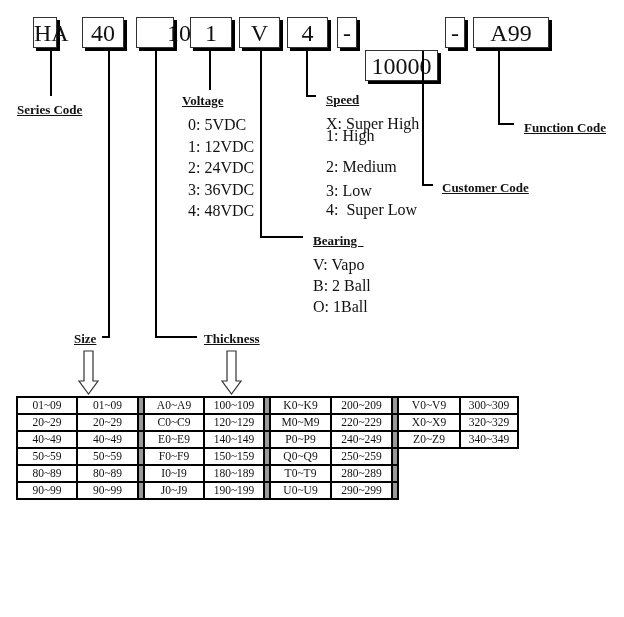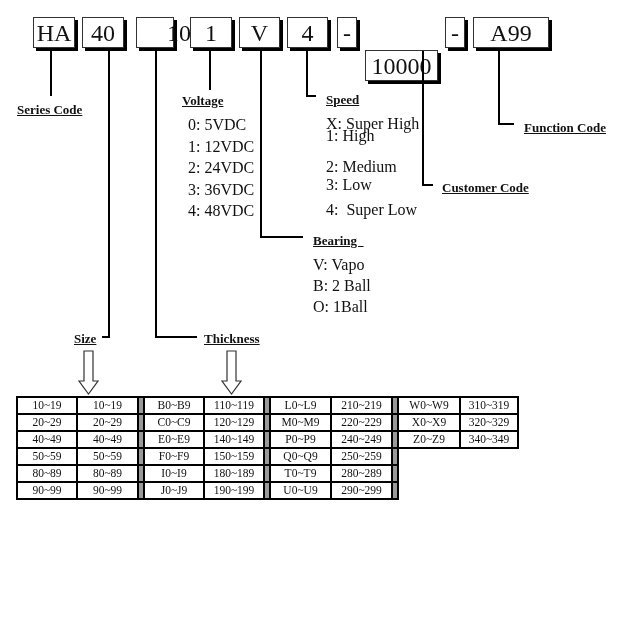--- a/index.html
+++ b/index.html
@@ -16,21 +16,21 @@
     .arrow { position: absolute; }
     table.tbl { position: absolute; border-collapse: collapse; font-size: 11.5px; }
     table.tbl td { border: 2px solid #000; text-align: center; height: 15px; padding: 0; line-height: 15px; }
     table.tbl td.sep { background: #999; border-top: 2px solid #000; border-bottom: 2px solid #000; }
     table.tbl td.hdr { color: #555; }
     table.tbl td.blank { border: none; }
   </style>
 </head>
 <body>
 
-<div class="box" style="left:33px;width:42px;">HA</div>
+<div class="box" style="left:33px;width:24px;">HA</div>
 <div class="box" style="left:82px;width:42px;">40</div>
 <div class="box" style="left:136px;width:38px;padding-left:30px;">10</div>
 <div class="box" style="left:190px;width:42px;">1</div>
 <div class="box" style="left:239px;width:41px;">V</div>
 <div class="box" style="left:287px;width:41px;">4</div>
 <div class="box" style="left:337px;width:20px;">-</div>
 <div class="box" style="left:365px;width:73px;margin-top:33px;">10000</div>
 <div class="box" style="left:445px;width:20px;">-</div>
 <div class="box" style="left:473px;width:76px;">A99</div>
 
@@ -67,21 +67,21 @@
 
 <div class="opt" style="left:188px;top:116px;">0: 5VDC</div>
 <div class="opt" style="left:188px;top:138px;">1: 12VDC</div>
 <div class="opt" style="left:188px;top:159px;">2: 24VDC</div>
 <div class="opt" style="left:188px;top:181px;">3: 36VDC</div>
 <div class="opt" style="left:188px;top:202px;">4: 48VDC</div>
 
 <div class="opt" style="left:326px;top:115px;">X: Super High</div>
 <div class="opt" style="left:326px;top:127px;">1: High</div>
 <div class="opt" style="left:326px;top:158px;">2: Medium</div>
-<div class="opt" style="left:326px;top:176px;">3: Low</div>
+<div class="opt" style="left:326px;top:182px;">3: Low</div>
 <div class="opt" style="left:326px;top:201px;">4:  Super Low</div>
 
 <div class="opt" style="left:313px;top:256px;">V: Vapo</div>
 <div class="opt" style="left:313px;top:277px;">B: 2 Ball</div>
 <div class="opt" style="left:313px;top:298px;">O: 1Ball</div>
 
 <svg class="arrow" style="left:78px;top:350px;" width="22" height="46">
   <polygon points="6,1 15,1 15,31 20,31 10.5,44 1,31 6,31" fill="#fff" stroke="#333" stroke-width="1.2"></polygon>
 </svg>
 <svg class="arrow" style="left:221px;top:350px;" width="22" height="46">
@@ -97,31 +97,31 @@
       <col style="width:60px">
       <col style="width:6px">
     <col style="width:61px">
       <col style="width:61px">
       <col style="width:6px">
     <col style="width:62px">
       <col style="width:58px">
   </colgroup>
   <tbody id="tbl-body">
       <tr>
-        <td>10~19</td>
-        <td>10~19</td>
+        <td>01~09</td>
+        <td>01~09</td>
         <td class="sep"></td>
-        <td>B0~B9</td>
-        <td>110~119</td>
+        <td>A0~A9</td>
+        <td>100~109</td>
         <td class="sep"></td>
-        <td>L0~L9</td>
-        <td>210~219</td>
+        <td>K0~K9</td>
+        <td>200~209</td>
         <td class="sep"></td>
-        <td>W0~W9</td>
-        <td>310~319</td>
+        <td>V0~V9</td>
+        <td>300~309</td>
       </tr>
       <tr>
         <td>20~29</td>
         <td>20~29</td>
         <td class="sep"></td>
         <td>C0~C9</td>
         <td>120~129</td>
         <td class="sep"></td>
         <td>M0~M9</td>
         <td>220~229</td>

